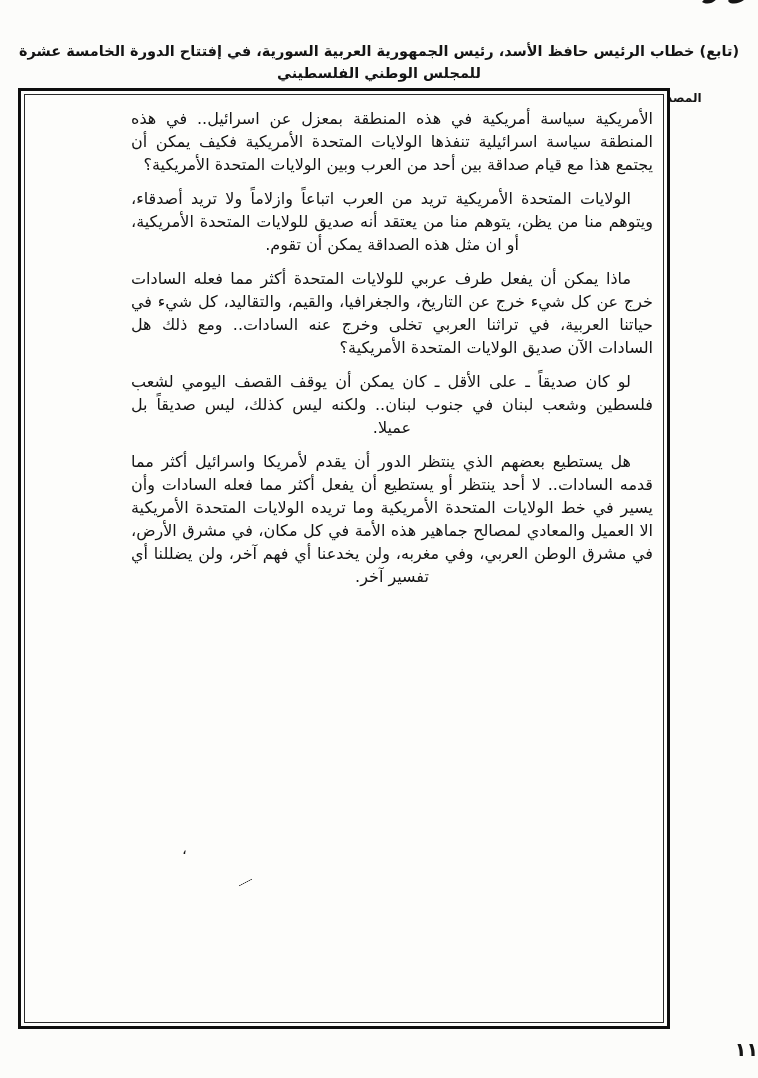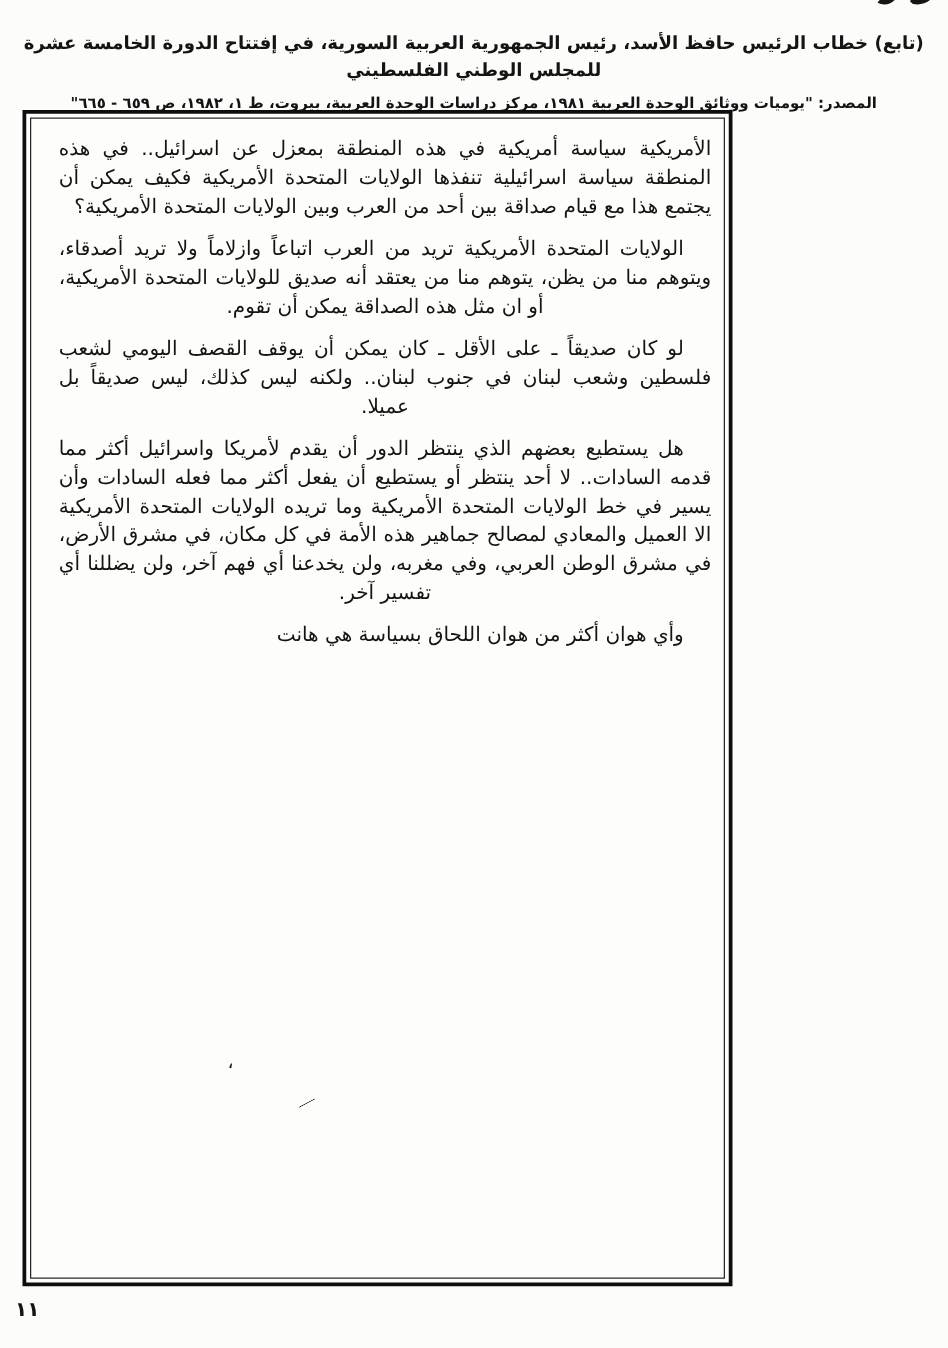--- a/index.html
+++ b/index.html
@@ -8,21 +8,21 @@
     position: relative;
     background: #fcfcfa;
     font-family: "DejaVu Sans", sans-serif;
     color: #141414;
     overflow: hidden;
   }
 
   
   .header {
     position: absolute;
-    top: 24px; left: 16px; right: 16px;
+    top: 40px; left: 16px; right: 16px;
     direction: rtl;
     text-align: center;
   }
   .header-title {
     font-size: 14.5px;
     font-weight: bold;
     letter-spacing: 0;
     line-height: 22px;
   }
   .header-source {
@@ -36,21 +36,21 @@
   .corner-mark {
     position: absolute;
     top: -4px; right: 6px;
     width: 52px; height: 20px;
   }
 
   
   .frame {
     position: absolute;
     left: 18px; top: 88px;
-    width: 568px; height: 941px;
+    width: 652px; height: 941px;
     border: 3px solid #0e0e0e;
     background: #fdfdfb;
   }
   .frame::after {
     content: "";
     position: absolute;
     inset: 3px;
     border: 1px solid #2a2a2a;
     pointer-events: none;
   }
@@ -85,22 +85,22 @@
     width: 15px; height: 0;
     border-top: 1.6px solid #1a1a1a;
     transform: rotate(-28deg);
     border-radius: 2px;
   }
 
   
   .page-number {
     position: absolute;
     top: 1038px; left: 12px; right: 0;
-    text-align: left;
-    font-size: 16px;
+    text-align: right;
+    font-size: 19px;
     font-weight: bold;
     letter-spacing: 2px;
   }
 </style>
 </head>
 <body>
 
 <svg class="corner-mark" viewBox="0 0 52 20">
   <path d="M2,6 C8,-2 16,2 20,-2 C16,6 10,9 4,7 Z" fill="#151515"></path>
   <path d="M28,5 C34,-4 44,0 50,-4 C46,5 38,9 30,7 Z" fill="#151515"></path>
@@ -108,22 +108,22 @@
 
 <div class="header">
   <div class="header-title">(تابع) خطاب الرئيس حافظ الأسد، رئيس الجمهورية العربية السورية، في إفتتاح الدورة الخامسة عشرة للمجلس الوطني الفلسطيني</div>
   <div class="header-source">المصدر:  "يوميات ووثائق الوحدة العربية ١٩٨١، مركز دراسات الوحدة العربية، بيروت، ط ١، ١٩٨٢، ص ٦٥٩ - ٦٦٥"</div>
 </div>
 
 <div class="frame">
   <div class="text-col">
     <p>الأمريكية سياسة أمريكية في هذه المنطقة بمعزل عن اسرائيل.. في هذه المنطقة سياسة اسرائيلية تنفذها الولايات المتحدة الأمريكية فكيف يمكن أن يجتمع هذا مع قيام صداقة بين أحد من العرب وبين الولايات المتحدة الأمريكية؟</p>
     <p class="indent center-last">الولايات المتحدة الأمريكية تريد من العرب اتباعاً وازلاماً ولا تريد أصدقاء، ويتوهم منا من يظن، يتوهم منا من يعتقد أنه صديق للولايات المتحدة الأمريكية، أو ان مثل هذه الصداقة يمكن أن تقوم.</p>
+    <p class="indent">ماذا يمكن أن يفعل طرف عربي للولايات المتحدة أكثر مما فعله السادات خرج عن كل شيء خرج عن التاريخ، والجغرافيا، والقيم، والتقاليد، كل شيء في حياتنا العربية، في تراثنا العربي تخلى وخرج عنه السادات.. ومع ذلك هل السادات الآن صديق الولايات المتحدة الأمريكية؟</p>
     <p class="indent center-last">لو كان صديقاً ـ على الأقل ـ كان يمكن أن يوقف القصف اليومي لشعب فلسطين وشعب لبنان في جنوب لبنان.. ولكنه ليس كذلك، ليس صديقاً بل عميلا.</p>
     <p class="indent center-last">هل يستطيع بعضهم الذي ينتظر الدور أن يقدم لأمريكا واسرائيل أكثر مما قدمه السادات.. لا أحد ينتظر أو يستطيع أن يفعل أكثر مما فعله السادات وأن يسير في خط الولايات المتحدة الأمريكية وما تريده الولايات المتحدة الأمريكية الا العميل والمعادي لمصالح جماهير هذه الأمة في كل مكان، في مشرق الأرض، في مشرق الوطن العربي، وفي مغربه، ولن يخدعنا أي فهم آخر، ولن يضللنا أي تفسير آخر.</p>
-    <p class="indent">وأي هوان أكثر من هوان اللحاق بسياسة هي هانت</p>
   </div>
 </div>
 
 <span class="stray-comma">،</span>
 <span class="stray-stroke"></span>
 
 <div class="page-number">١١</div>
 
 </body></html>

